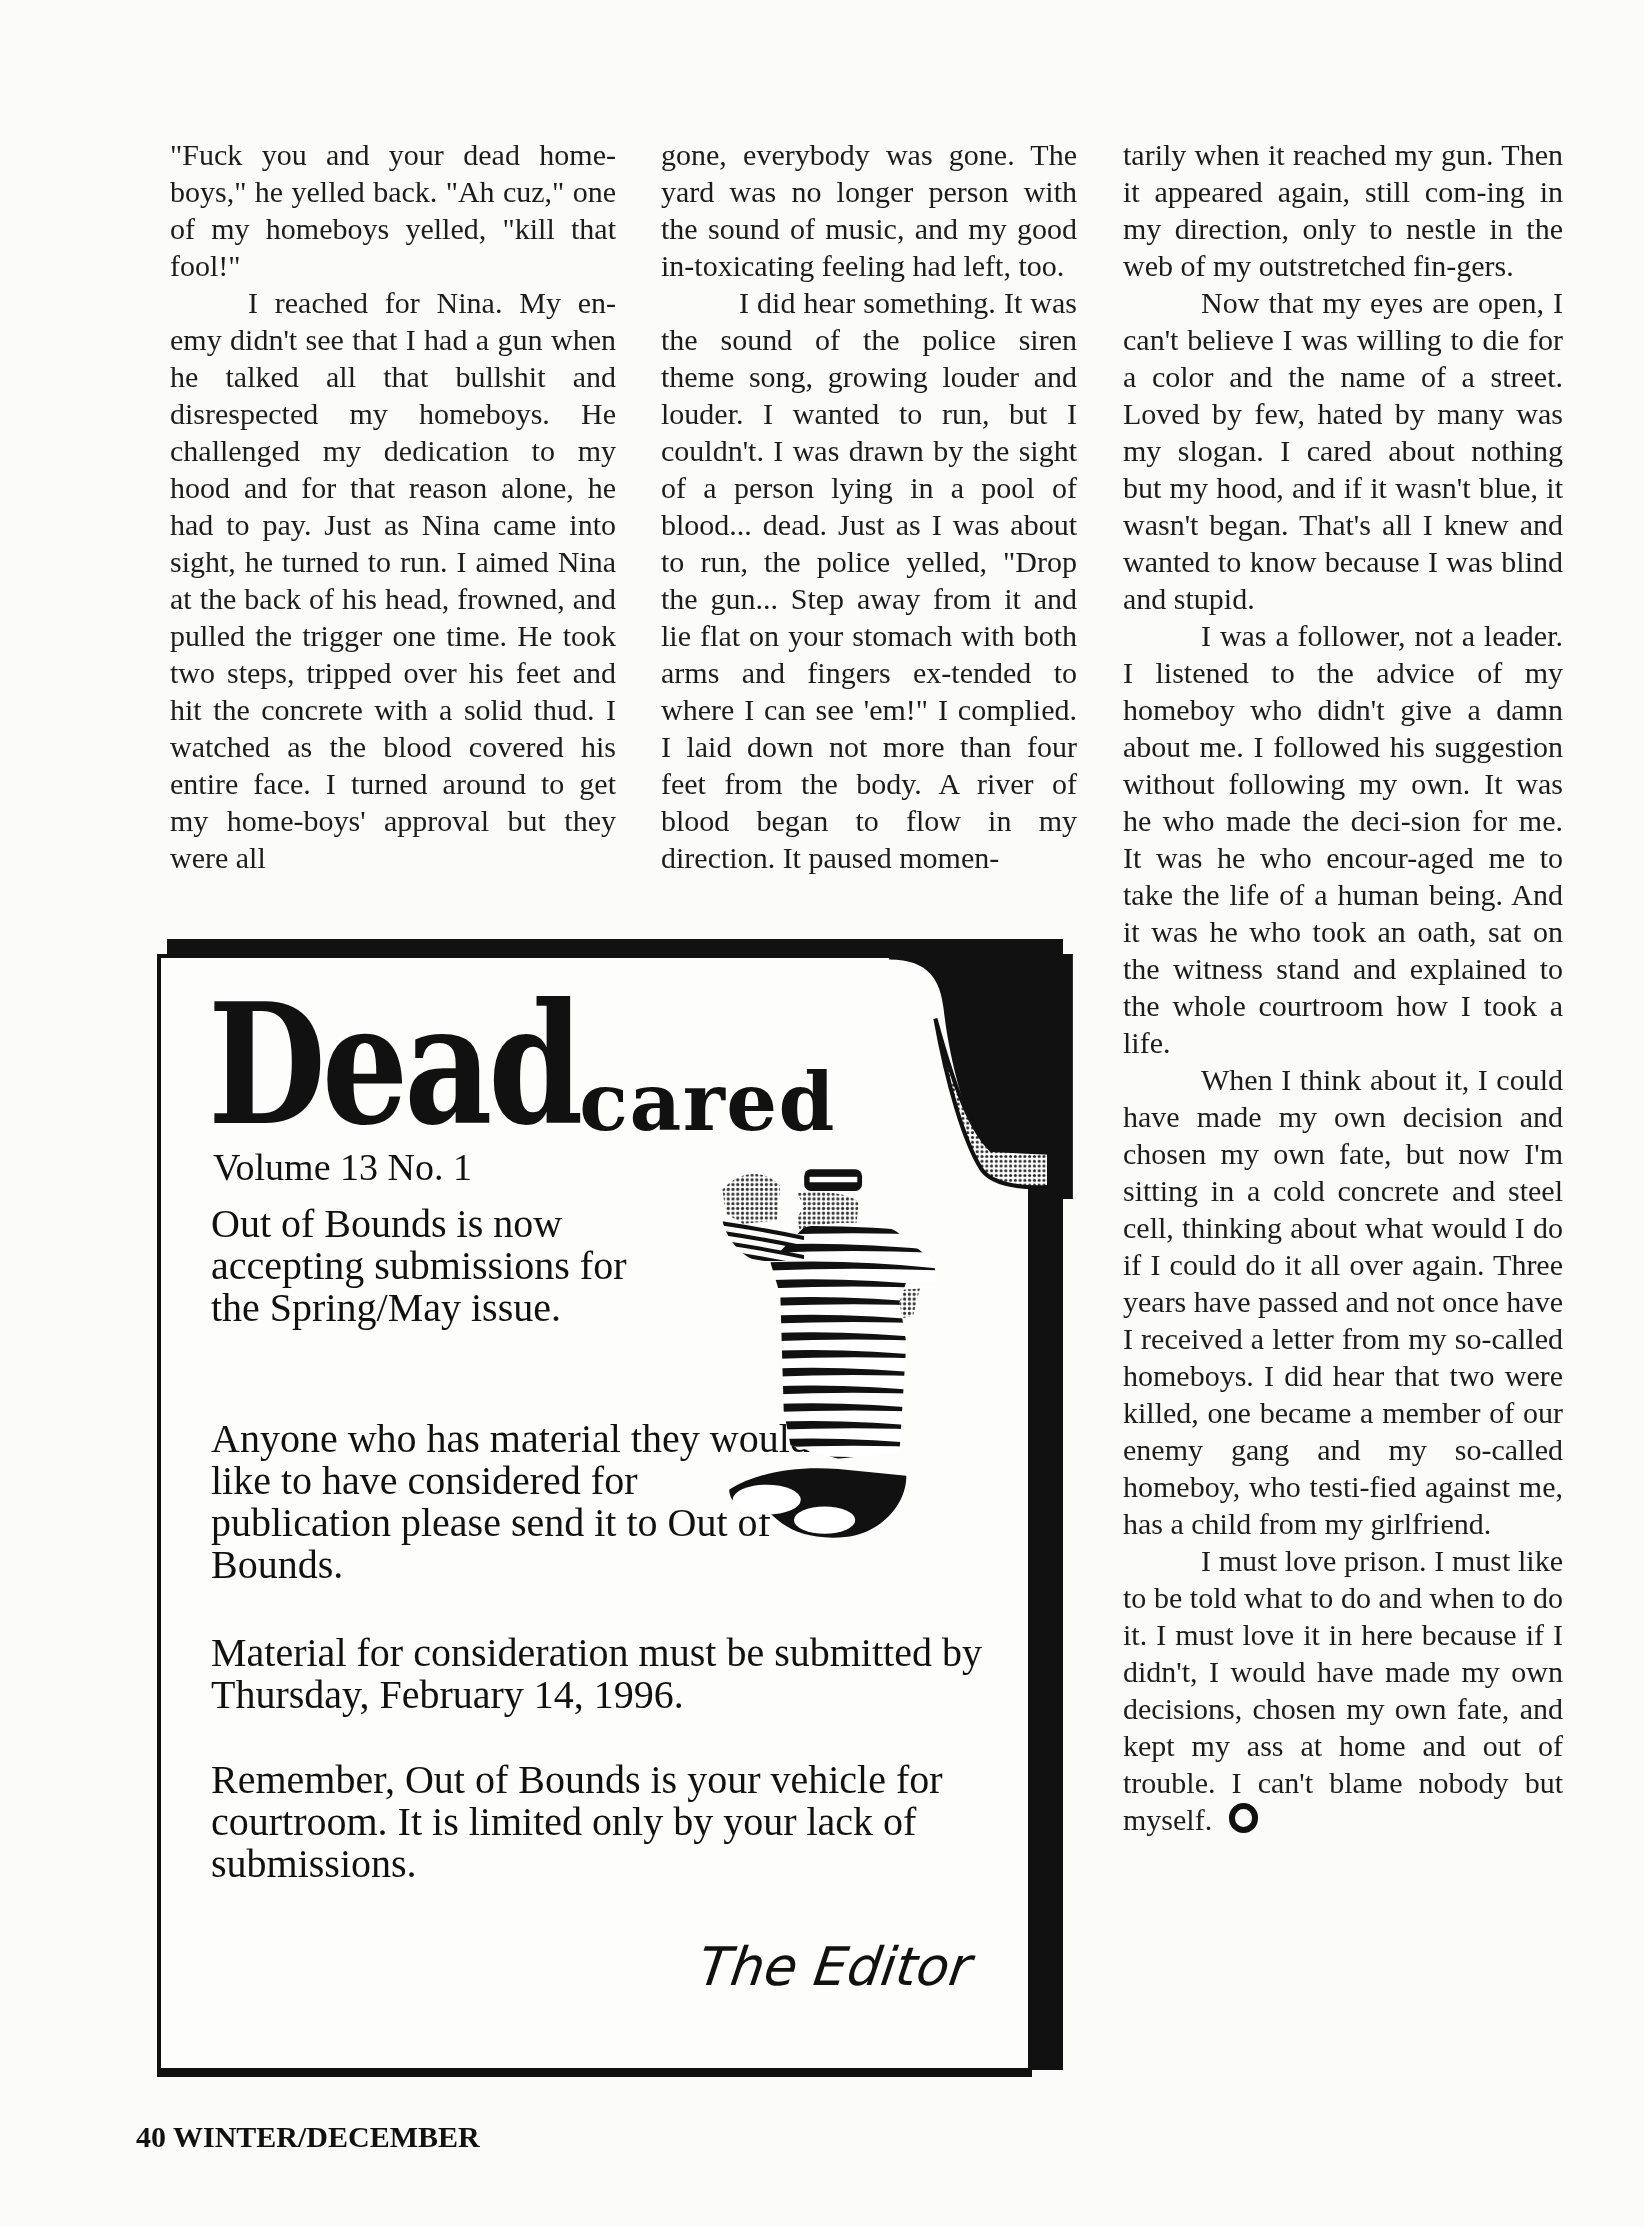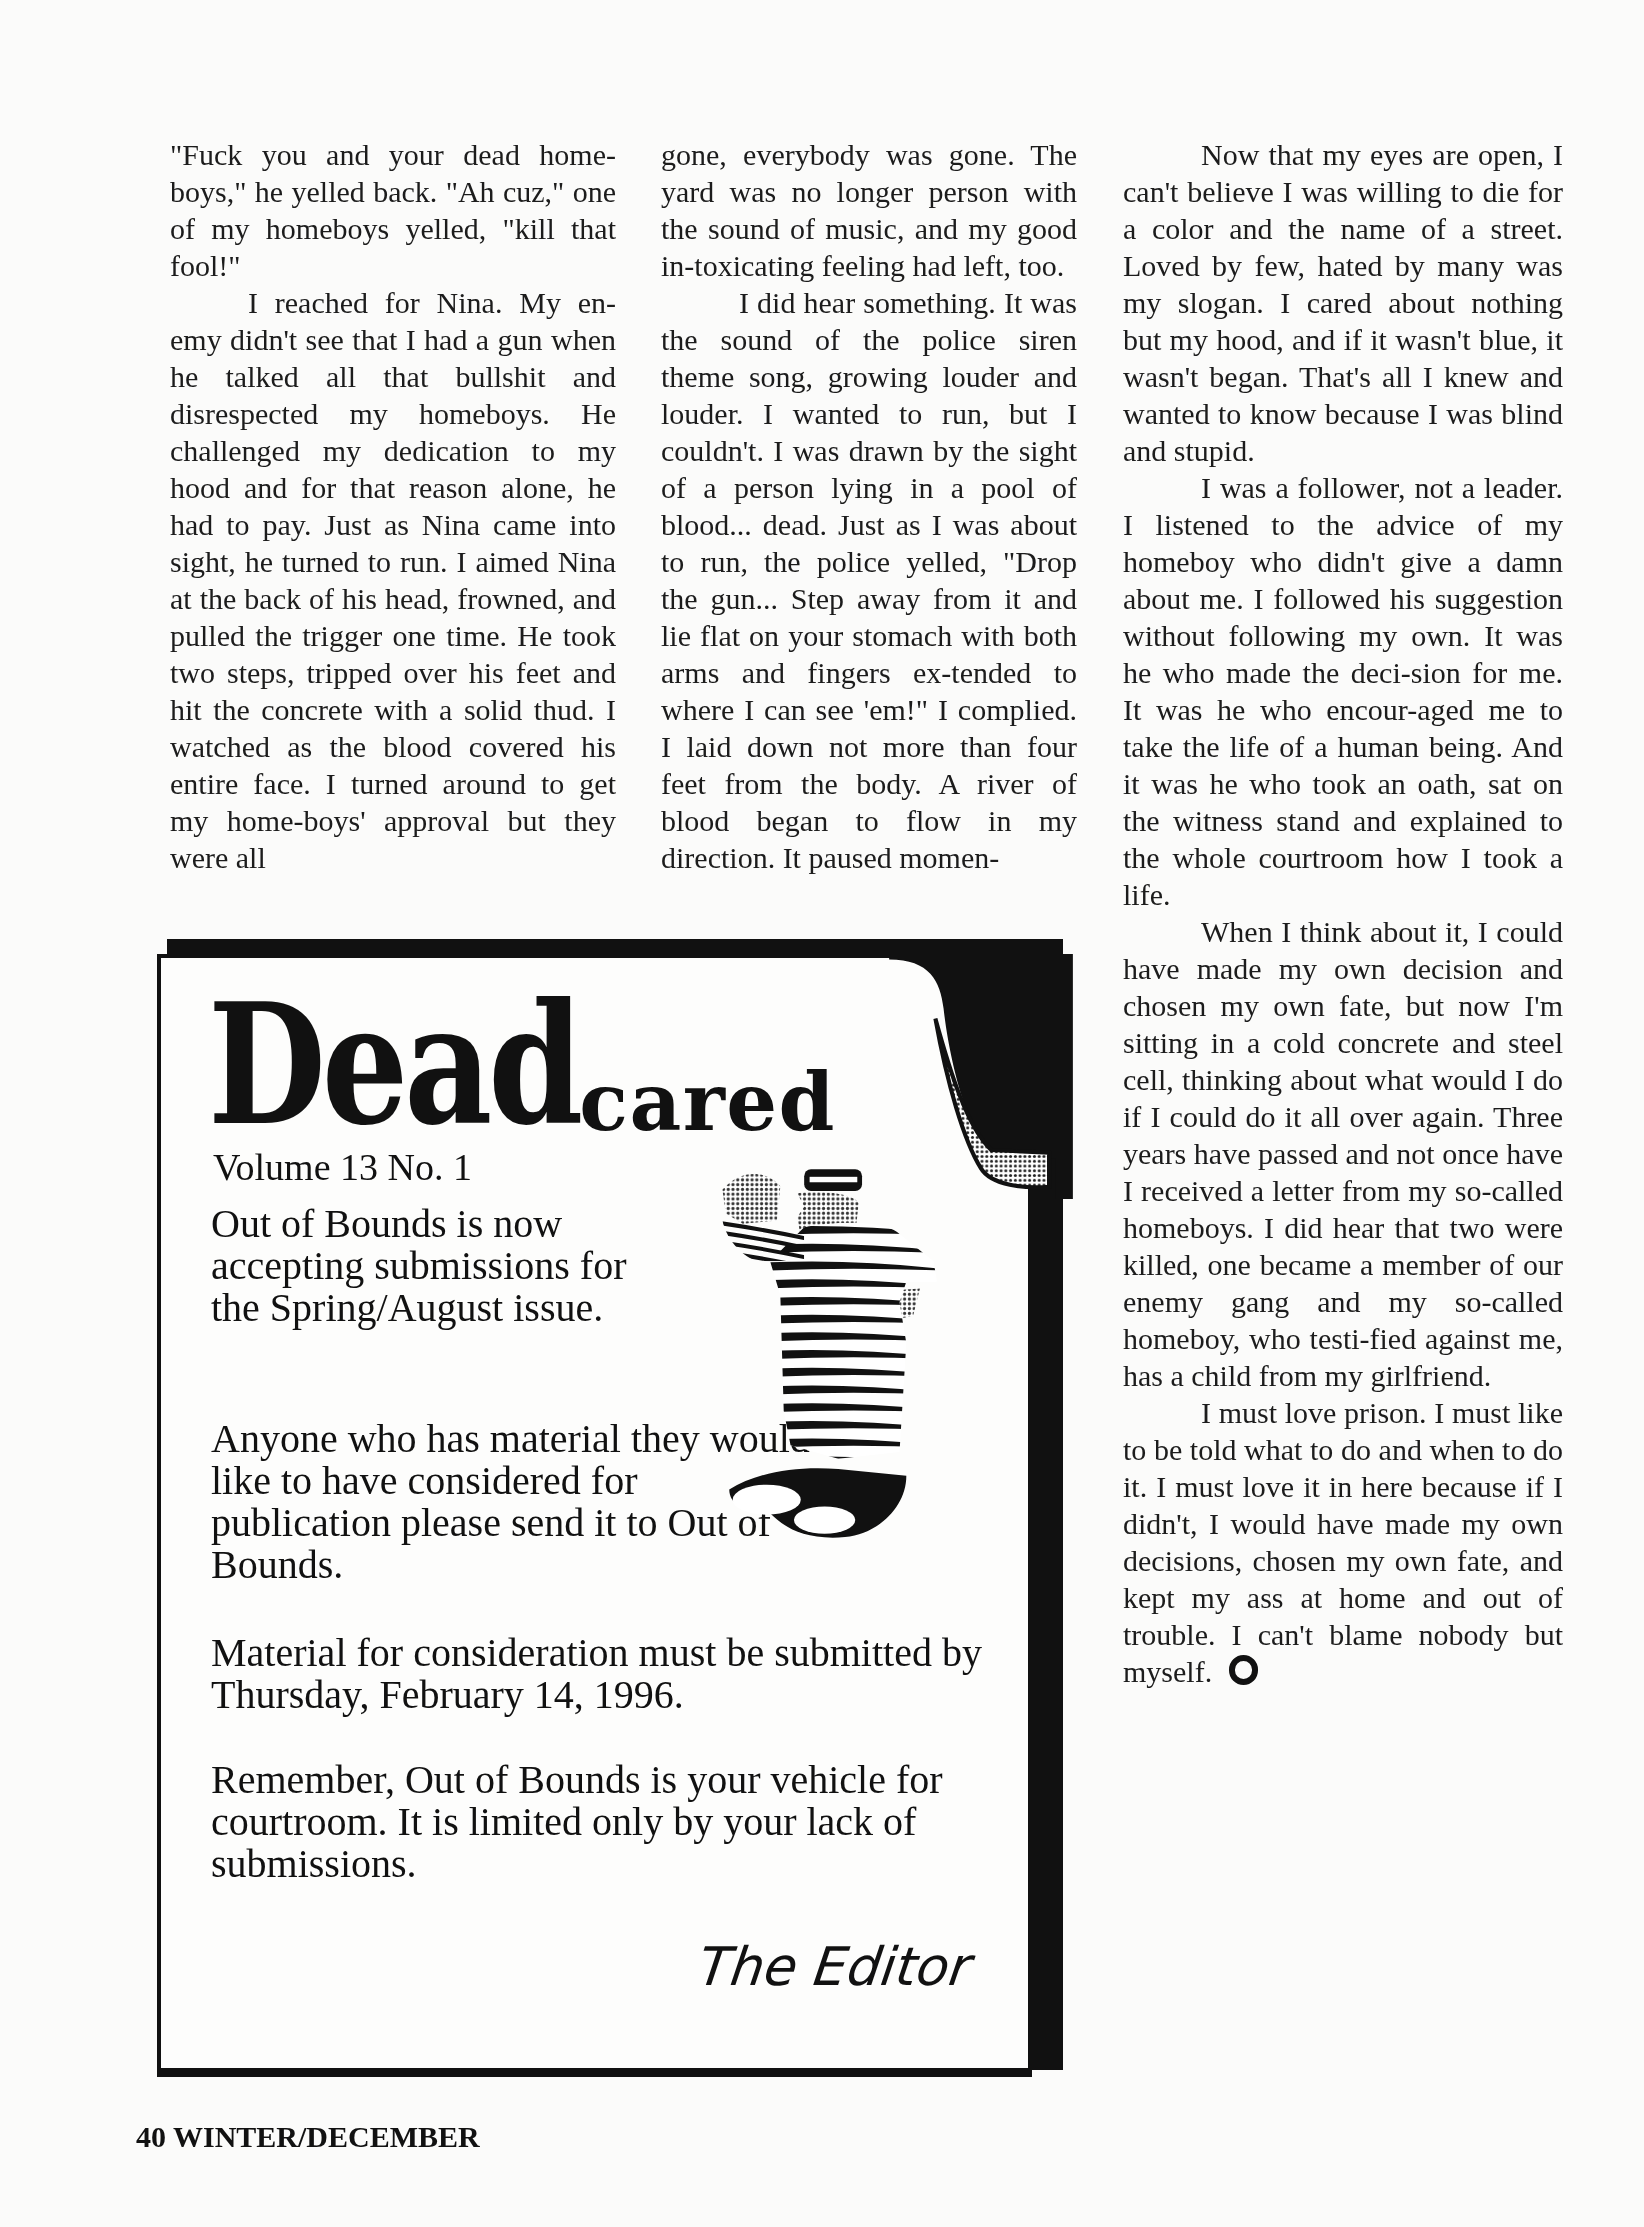--- a/index.html
+++ b/index.html
@@ -101,20 +101,21 @@
 
 <div id="col1" class="col">
     <p>"Fuck you and your dead home-boys," he yelled back.  "Ah cuz," one of my homeboys yelled, "kill that fool!"</p>
     <p class="indent">I reached for Nina.  My en-emy didn't see that I had a gun when he talked all that bullshit and disrespected my homeboys.  He challenged my dedication to my hood and for that reason alone, he had to pay.  Just as Nina came into sight, he turned to run.  I aimed Nina at the back of his head, frowned, and pulled the trigger one time.  He took two steps, tripped over his feet and hit the concrete with a solid thud.  I watched as the blood covered his entire face.  I turned around to get my home-boys' approval but they were all</p>
   </div>
 <div id="col2" class="col">
     <p>gone, everybody was gone.  The yard was no longer person with the sound of music, and my good in-toxicating feeling had left, too.</p>
     <p class="indent">I did hear something.  It was the sound of the police siren theme song, growing louder and louder.  I wanted to run, but I couldn't.  I was drawn by the sight of a person lying in a pool of blood... dead.  Just as I was about to run, the police yelled, "Drop the gun...  Step away from it and lie flat on your stomach with both arms and fingers ex-tended to where I can see 'em!"  I complied.  I laid down not more than four feet from the body.  A river of blood began to flow in my direction.  It paused momen-</p>
   </div>
 <div id="col3" class="col">
+    <p>tarily when it reached my gun. Then it appeared again, still com-ing in my direction, only to nestle in the web of my outstretched fin-gers.</p>
     <p class="indent">Now that my eyes are open, I can't believe I was willing to die for a color and the name of a street.  Loved by few, hated by many was my slogan.  I cared about nothing but my hood, and if it wasn't blue, it wasn't began. That's all I knew and wanted to know because I was blind and stupid.</p>
     <p class="indent">I was a follower, not a leader.  I listened to the advice of my homeboy who didn't give a damn about me.  I followed his suggestion without following my own.  It was he who made the deci-sion for me.  It was he who encour-aged me to take the life of a human being.  And it was he who took an oath, sat on the witness stand and explained to the whole courtroom how I took a life.</p>
     <p class="indent">When I think about it, I could have made my own decision and chosen my own fate, but now I'm sitting in a cold concrete and steel cell, thinking about what would I do if I could do it all over again. Three years have passed and not once have I received a letter from my so-called homeboys.  I did hear that two were killed, one became a member of our enemy gang and my so-called homeboy, who testi-fied against me, has a child from my girlfriend.</p>
     <p class="indent">I must love prison.  I must like to be told what to do and when to do it.  I must love it in here because if I didn't, I would have made my own decisions, chosen my own fate, and kept my ass at home and out of trouble.  I can't blame nobody but myself.<span class="end-mark"></span></p>
   </div>
 
 <div id="notice-shadow"></div>
 <div id="notice"></div>
 
 <svg id="page-curl" viewBox="0 0 270 360">
@@ -127,21 +128,21 @@
   <path d="M0,0 L270,0 L270,360 L245,360 L245,300 C245,300 190,300 150,290 C120,270 90,170 80,80 C75,40 60,8 0,8 Z" fill="#111"></path>
   <path d="M68,95 C90,175 115,255 150,288 L235,292 L235,342 C200,345 150,340 135,315 C110,275 85,190 68,95 Z" fill="url(#dots)" stroke="#111" stroke-width="6"></path>
 </svg>
 
 <div id="deadline-title">
   <span class="dead">Dead</span><span class="line">cared</span>
 </div>
 <div id="volume">Volume 13 No. 1</div>
 
 <div id="notice-p1" class="notice-text">
-  <p><b>Out of Bounds</b><span> is now accepting submissions for the Spring/August issue.</span></p>
+  <p><b>Out of Bounds</b><span> is now accepting submissions for the Spring/May issue.</span></p>
 </div>
 <div id="notice-p2" class="notice-text">
   <p><span>Anyone who has material they would like to have considered for publication please send it to </span><b>Out of Bounds</b><span>.</span></p>
 </div>
 <div id="notice-p3" class="notice-text">
   <p>Material for consideration must be submitted by Thursday, February 14, 1996.</p>
 </div>
 <div id="notice-p4" class="notice-text">
   <p><span>Remember, </span><b>Out of Bounds</b><span> is your vehicle for courtroom. It is limited only by your lack of submissions.</span></p>
 </div>

